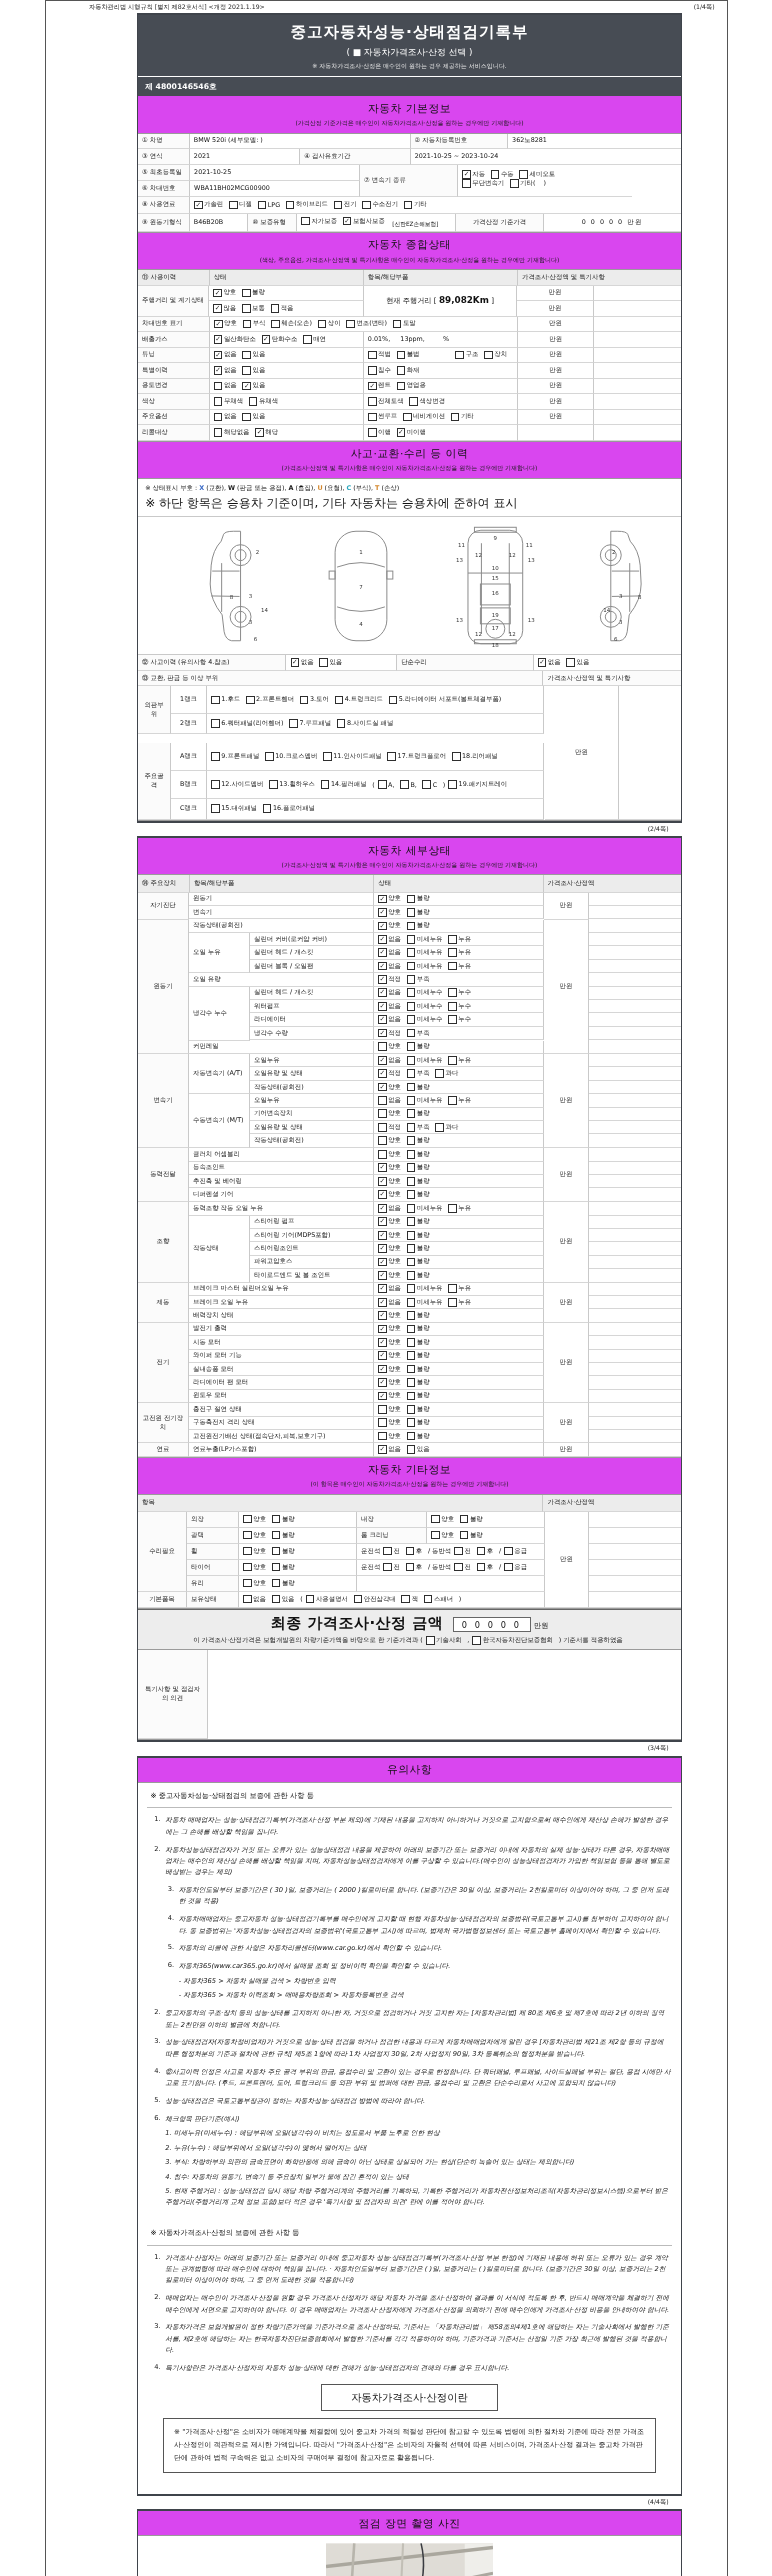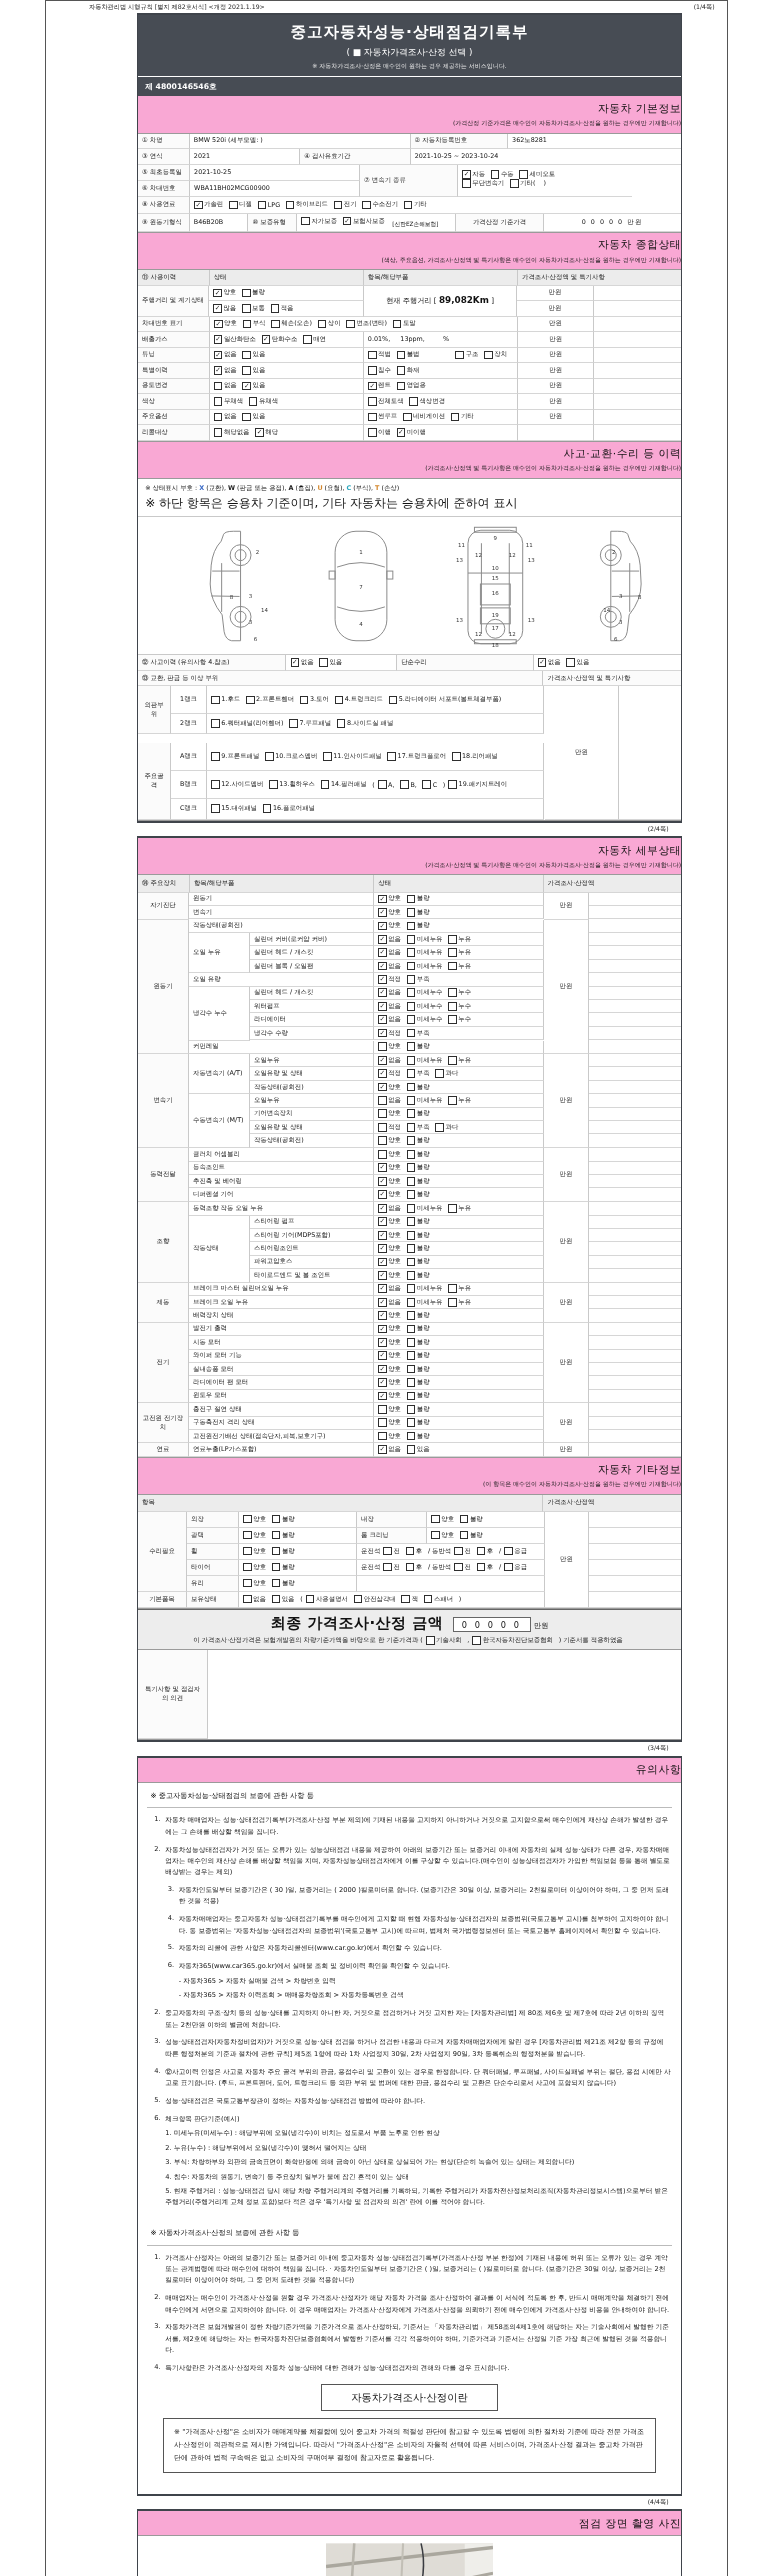--- a/index.html
+++ b/index.html
@@ -9,21 +9,21 @@
   .content{margin-left:91px;width:545px;box-sizing:border-box;}
   .pgmark{text-align:right;font-size:6.2px;padding:2.1px 13.4px 2.1px 0;color:#222;}
   .page{border:1px solid #3f444b;border-top-width:2.6px;border-bottom-width:2.1px;background:#fff;box-sizing:border-box;}
   
   .darkhead{background:#474c54;color:#fff;text-align:center;padding:7.2px 0 5.2px;border-bottom:1.5px solid #fff;}
   .darkhead .t{font-size:15.5px;font-weight:bold;letter-spacing:1px;}
   .darkhead .s{font-size:8.8px;margin-top:4.1px;}
   .darkhead .n{font-size:6px;margin-top:2.6px;color:#e8e8e8;}
   .docno{background:#474c54;color:#fff;font-size:7.7px;font-weight:bold;padding:4.6px 7.2px;}
   
-  .sechead{background:#f9a8d4;text-align:right;padding:5.7px 0 4.6px;border-bottom:0.5px solid #9a9a9a;}
+  .sechead{background:#d946ef;text-align:center;padding:5.7px 0 4.6px;border-bottom:0.5px solid #9a9a9a;}
   .sechead .t{font-size:10.8px;letter-spacing:0.5px;}
   .sechead .s{font-size:6px;margin-top:3.1px;color:#1a1a1a;}
   
   .tbl{border-bottom:0.5px solid #9a9a9a;}
   .trow{display:flex;align-items:stretch;}
   .tc{box-sizing:border-box;border-right:0.5px solid #c9c9c9;border-bottom:0.5px solid #d6d6d6;padding:1.5px 4.1px;display:flex;align-items:center;font-size:6.4px;overflow:hidden;background:#fff;min-height:14.4px;}
   .tc.last{border-right:none;}
   .tc.lab{background:#fbfbfb;}
   .tc.hdr{background:#ececec;font-size:6.4px;}
   .tc.ctr{justify-content:center;text-align:center;}
@@ -32,21 +32,21 @@
   .ck{display:inline-flex;align-items:center;margin-right:5.7px;white-space:nowrap;}
   .ckbox{width:6.7px;height:6.7px;border:1px solid #2e2e2e;display:inline-flex;align-items:center;justify-content:center;margin-right:1.5px;background:#fff;font-size:6.7px;font-weight:bold;line-height:1;color:#111;}
   .ckbox.on{color:#111;}
   .cklb{font-size:6.4px;}
   .cktxt{font-size:6.4px;margin-right:3.1px;white-space:nowrap;}
   .unit{justify-content:center;color:#222;}
   .notice-wrap{padding:2.1px 9.3px 9.3px;}
   .nsub{font-size:7.2px;padding:6.2px 3.1px;border-bottom:0.5px solid #bbb;margin-bottom:7.2px;}
   .ni{display:flex;margin:6.7px 0;}
   .ni .nn{width:13.4px;text-align:right;margin-right:4.6px;font-size:6.7px;flex:none;}
-  .ni .nt{flex:1;font-size:6.7px;line-height:1.68;}
+  .ni .nt{flex:1;font-size:6.7px;line-height:1.68;font-style:italic;}
   .ni .sub{margin-top:3.1px;font-size:6.7px;line-height:1.7;}
   .ind1{margin-left:13.4px;}
   .pbox-title{border:0.5px solid #555;display:block;width:175px;margin:10.3px auto 7.2px;text-align:center;font-size:10.3px;padding:5.2px 0;}
   .pbox-text{border:0.5px solid #555;margin:0 15.5px 11.3px;padding:7.2px 10.3px;font-size:7px;line-height:1.85;}
   .finalbar{background:#ededed;border-top:1px solid #666;border-bottom:0.5px solid #9a9a9a;text-align:center;padding:4.1px 0 4.6px;}
   .finalbar .fl{font-size:15px;font-weight:bold;letter-spacing:0.5px;margin-right:9.3px;}
   .finalbar .fv{display:inline-block;border:0.5px solid #666;background:#fff;padding:1.5px 8.2px;font-size:8.2px;letter-spacing:2.6px;}
   .finalbar .fu{font-size:7.2px;margin-left:3.1px;}
   .finalbar .fnote{font-size:6px;margin-top:3.1px;}
   .legend{font-size:6.4px;padding:5.2px 7.2px 1px;}

